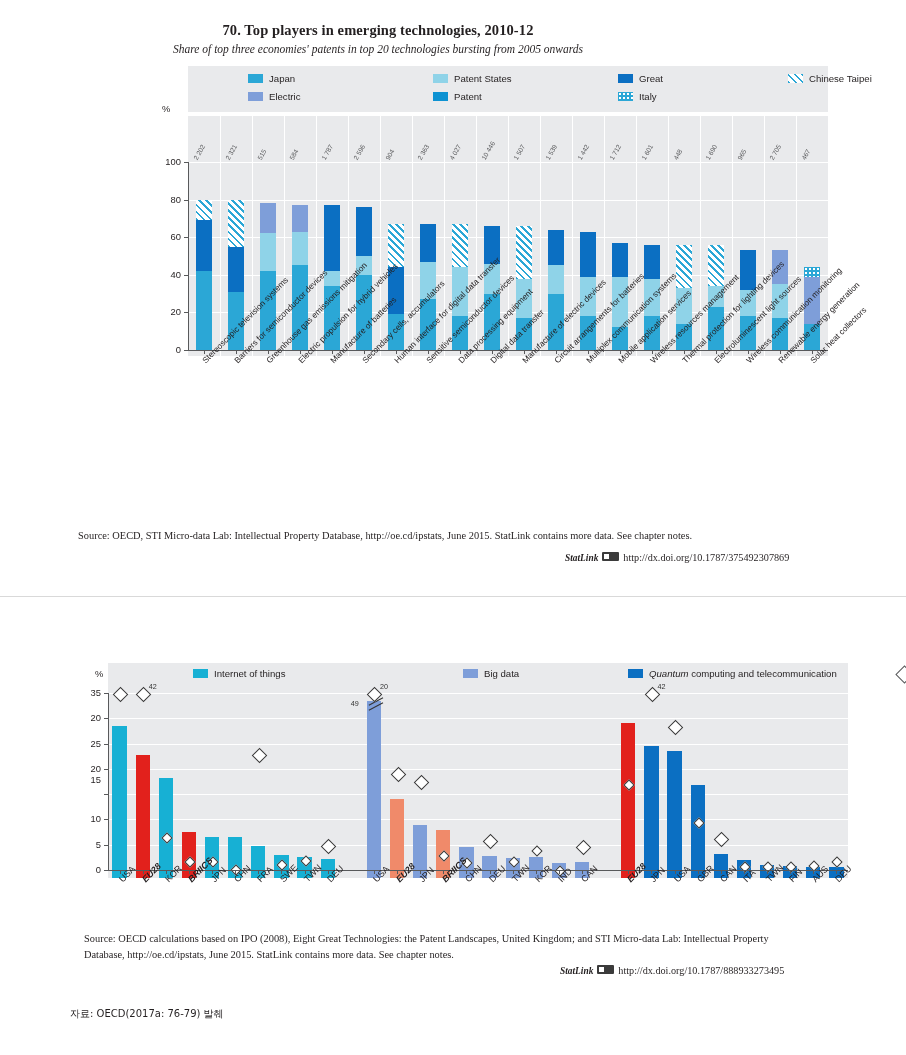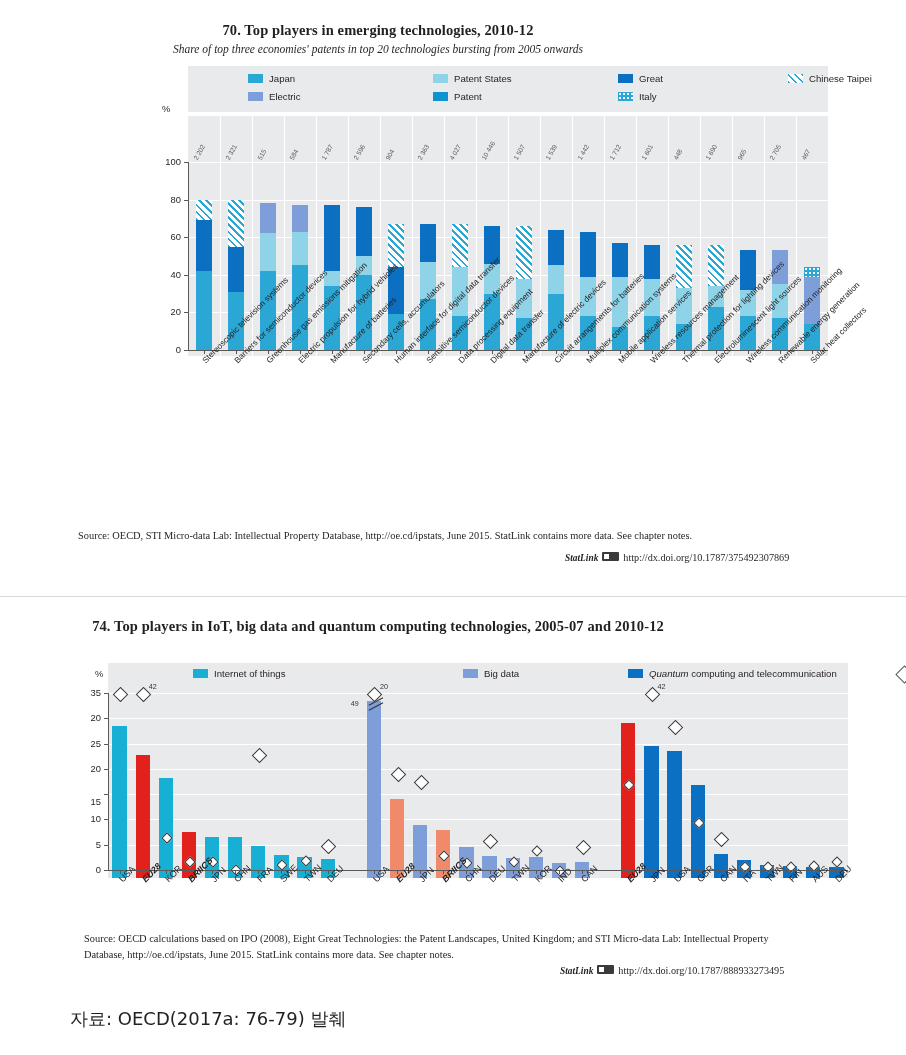--- a/index.html
+++ b/index.html
@@ -51,21 +51,21 @@
   .xcat2.bold{font-weight:bold;font-style:italic;}
   .brk{position:absolute;width:16px;height:1.3px;background:#333;transform:rotate(-28deg);}
 
   
   .src{position:absolute;font-family:"Liberation Serif",serif;font-size:10.4px;line-height:1.42;}
   .statlink{position:absolute;font-family:"Liberation Serif",serif;font-size:10.2px;}
   .sl-bold{font-weight:bold;font-style:italic;font-size:9.4px;}
   .sl-icon{display:inline-block;width:17px;height:9px;background:#3b3b3b;border-radius:1px;vertical-align:0px;margin:0 4px;position:relative;}
   .sl-icon:after{content:"";position:absolute;left:2px;top:2px;width:5px;height:5px;background:#fff;}
 
-  .korean{position:absolute;font-family:"DejaVu Sans",sans-serif;font-size:18px;color:#231f20;}
+  .korean{position:absolute;font-family:"DejaVu Sans",sans-serif;font-size:10px;color:#231f20;}
   .divider{position:absolute;height:1px;background:#d9d9d9;}
 </style>
 </head>
 <body>
 
 <div class="fig" id="fig70" style="top:22px;">
   <div class="fig-title">70.  Top players in emerging technologies, 2010-12</div>
   <div class="fig-sub">Share of top three economies' patents in top 20 technologies bursting from 2005 onwards</div>
 </div>
 
@@ -263,21 +263,20 @@
 <span class="ylab-pct" style="left:162px;top:103px;">%</span>
 
 <div class="src" id="src70" style="left:78px;top:529px;width:800px;">Source:  OECD, STI Micro-data Lab: Intellectual Property Database, http://oe.cd/ipstats, June 2015. StatLink contains more data. See chapter notes.</div>
 <div class="statlink" style="left:565px;top:552px;">
   <span class="sl-bold">StatLink</span><span class="sl-icon"></span><span>http://dx.doi.org/10.1787/375492307869</span>
 </div>
 
 <div class="divider" style="left:0;top:596px;width:906px;"></div>
 
 <div class="fig" id="fig74" style="top:618px;">
-  <div class="fig-title">74.  Top players in IoT, big data and quantum computing technologies, 2005-07 and 2010-12</div>
 </div>
 
 <div class="legend-band" id="lg74" style="left:108px;top:663px;width:740px;height:22px;">
     <div class="lg-item" style="left:85px;top:5px;"><span class="swatch" style="background:#17b0d4;"></span><span>Internet of things</span></div>
     <div class="lg-item" style="left:355px;top:5px;"><span class="swatch" style="background:#7e9ed9;"></span><span>Big data</span></div>
     <div class="lg-item" style="left:520px;top:5px;"><span class="swatch" style="background:#0b6fc2;"></span><span><i>Quantum</i> computing and telecommunication</span></div>
     <div class="lg-item" style="left:790px;top:5px;"><span class="lg-diamond"></span></div>
   </div>
 
 <div id="c2-plot" style="left:108px;top:685px;width:740px;height:193px;">
@@ -386,21 +385,21 @@
     <div class="xtickmark" style="left:728.4375px;top:185px;"></div>
     <div class="axis-left" style="left:0px;top:8px;height:177px;"></div>
     <div class="axis-bottom" style="left:0;top:185px;width:740px;"></div>
     <div class="ytickmark" style="left:-4px;top:185px;"></div>
     <div class="ytick" style="left:-33px;top:179px;">0</div>
     <div class="ytickmark" style="left:-4px;top:159.71428571428572px;"></div>
     <div class="ytick" style="left:-33px;top:153.71428571428572px;">5</div>
     <div class="ytickmark" style="left:-4px;top:134.42857142857144px;"></div>
     <div class="ytick" style="left:-33px;top:128.42857142857144px;">10</div>
     <div class="ytickmark" style="left:-4px;top:109.14285714285715px;"></div>
-    <div class="ytick" style="left:-33px;top:111px;">15</div>
+    <div class="ytick" style="left:-33px;top:89px;">15</div>
     <div class="ytickmark" style="left:-4px;top:83.85714285714286px;"></div>
     <div class="ytick" style="left:-33px;top:77.85714285714286px;">20</div>
     <div class="ytickmark" style="left:-4px;top:58.57142857142857px;"></div>
     <div class="ytick" style="left:-33px;top:52.57142857142857px;">25</div>
     <div class="ytickmark" style="left:-4px;top:33.285714285714306px;"></div>
     <div class="ytick" style="left:-33px;top:27.285714285714306px;">20</div>
     <div class="ytickmark" style="left:-4px;top:8px;"></div>
     <div class="ytick" style="left:-33px;top:2px;">35</div>
   </div>
 

